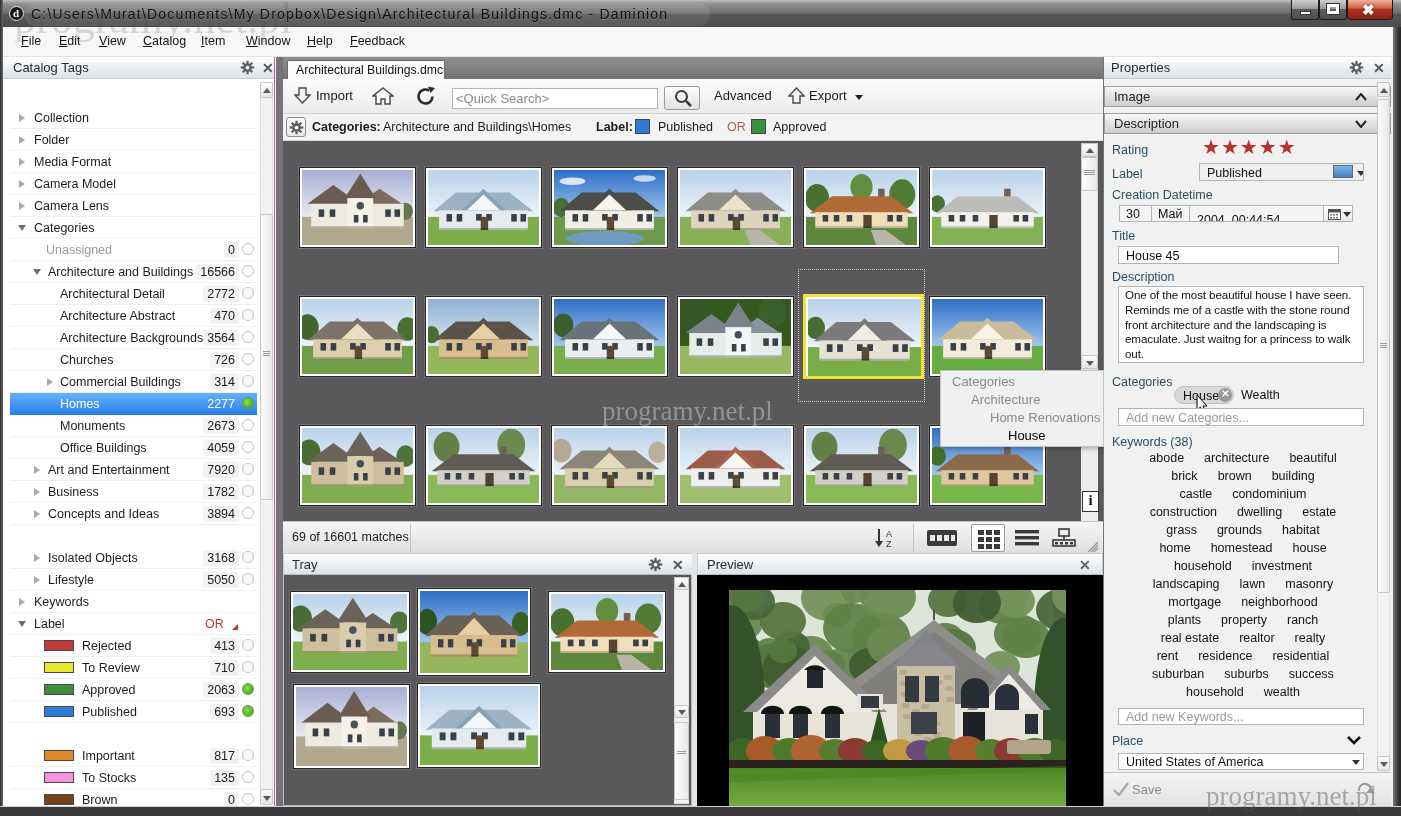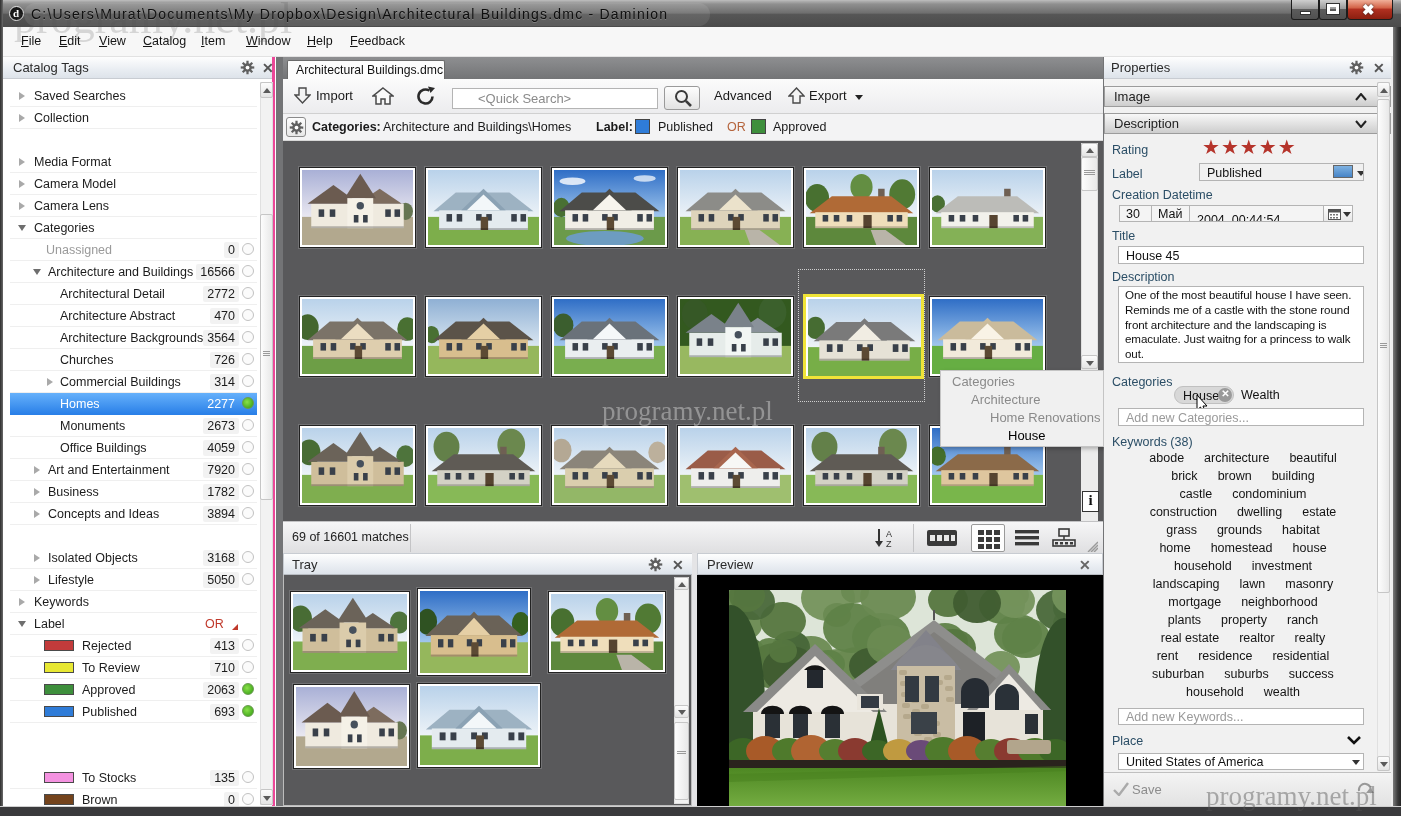--- a/index.html
+++ b/index.html
@@ -16,21 +16,21 @@
 #btnclose{left:1347px;width:46px;border-radius:0 0 4px 4px;background:linear-gradient(#f0b09a 0,#d4654a 40%,#b03020 50%,#8c1f10 100%)}
 #menubar{left:3px;top:27px;width:1395px;height:30px;background:#f7f7f7;border-bottom:1px solid #e2e2e2}
 .mi{position:absolute;top:7px;font-size:12.5px;color:#141414}
 .mi u{text-decoration:underline}
 
 .phead{height:22px;background:linear-gradient(#fefefe,#e9edf2 60%,#dde3ea);border-bottom:1px solid #c8ccd2;
  font-size:13px;color:#2a2a2a}
 .phead .t{position:absolute;left:10px;top:3px}
 .phx{position:absolute;top:3px;font-size:14px;color:#555;font-weight:bold}
 
-#lpanel{left:3px;top:57px;width:272px;height:749px;background:#fff;border-right:3px solid #ec4899}
+#lpanel{left:3px;top:57px;width:272px;height:749px;background:#fff;border-right:1px solid #ec4899}
 .trow{position:absolute;left:7px;width:247px;height:22px;line-height:22px;font-size:12.5px;color:#1c1c1c;border-bottom:1px solid #efefef;white-space:nowrap}
 .trow .cnt{position:absolute;right:18px;top:3px;height:16px;line-height:16px;background:rgba(0,0,0,0.05);padding:0 4px;border-radius:2px;font-size:12.5px;color:#1c1c1c}
 .trow .cir{position:absolute;left:232px;top:4px;width:12px;height:12px;border-radius:50%;border:1px solid #c2c2c2;background:#fbfbfb}
 .trow .cir.g{background:radial-gradient(circle at 4px 4px,#8ae04a,#2f9a10);border-color:#6a9a50}
 .tri{position:absolute;top:7px;width:0;height:0}
 .tri.r{border-left:6px solid #a9a9a9;border-top:4px solid transparent;border-bottom:4px solid transparent}
 .tri.d{top:8px;border-top:6px solid #6e6e6e;border-left:4px solid transparent;border-right:4px solid transparent}
 .sel{background:linear-gradient(#66b1fb,#2a80e8);color:#fff;border-bottom:1px solid #2a80e8}
 .sel .cnt{background:transparent;color:#fff}
 .sw{position:absolute;left:34px;top:5px;width:30px;height:11px;border:1px solid #4a4a4a}
@@ -138,27 +138,27 @@
             <line x1="8" y1="8" x2="0.80" y2="8.00"></line>
             <line x1="8" y1="8" x2="2.91" y2="2.91"></line>
             <line x1="8" y1="8" x2="8.00" y2="0.80"></line>
             <line x1="8" y1="8" x2="13.09" y2="2.91"></line>
           </g>
           <circle cx="8" cy="8" r="4.6" fill="#5f5f5f"></circle>
           <circle cx="8" cy="8" r="2" fill="#fff"></circle>
         </svg></span>
       <span class="phx" style="left:259px">✕</span>
     </div>
-<div class="trow" style="top:27.5px">
-      <i class="tri r" style="left:9px"></i>
-      <span style="position:absolute;left:24px">Saved Searches</span>
-    </div>
 <div class="trow" style="top:49.5px">
       <i class="tri r" style="left:9px"></i>
       <span style="position:absolute;left:24px">Collection</span>
+    </div>
+<div class="trow" style="top:71.5px">
+      <i class="tri r" style="left:9px"></i>
+      <span style="position:absolute;left:24px">Folder</span>
     </div>
 <div class="trow" style="top:93.5px">
       <i class="tri r" style="left:9px"></i>
       <span style="position:absolute;left:24px">Media Format</span>
     </div>
 <div class="trow" style="top:115.5px">
       <i class="tri r" style="left:9px"></i>
       <span style="position:absolute;left:24px">Camera Model</span>
     </div>
 <div class="trow" style="top:137.5px">
@@ -277,20 +277,26 @@
       <span class="sw" style="background:#3e8f3c"></span>
       <span style="position:absolute;left:72px">Approved</span>
       <span class="cnt">2063</span>
       <span class="cir g"></span>
     </div>
 <div class="trow" style="top:643.5px">
       <span class="sw" style="background:#2f7cd8"></span>
       <span style="position:absolute;left:72px">Published</span>
       <span class="cnt">693</span>
       <span class="cir g"></span>
+    </div>
+<div class="trow" style="top:687.5px">
+      <span class="sw" style="background:#e0892b"></span>
+      <span style="position:absolute;left:72px">Important</span>
+      <span class="cnt">817</span>
+      <span class="cir"></span>
     </div>
 <div class="trow" style="top:709.5px">
       <span class="sw" style="background:#f492e0"></span>
       <span style="position:absolute;left:72px">To Stocks</span>
       <span class="cnt">135</span>
       <span class="cir"></span>
     </div>
 <div class="trow" style="top:731.5px">
       <span class="sw" style="background:#74431c"></span>
       <span style="position:absolute;left:72px">Brown</span>
@@ -322,21 +328,21 @@
         <path d="M5 1 h7 v7 h4 l-7.5 8 L1 8 h4 z" fill="#f4f4f4" stroke="#4a4a4a" stroke-width="1.4"></path>
       </svg></span>
     <span style="position:absolute;left:33px;top:9px">Import</span>
     <span style="position:absolute;left:89px;top:8px"><svg width="22" height="18" viewBox="0 0 22 18">
         <path d="M11 1 L21 9 h-3 v8 h-5 v-5 h-4 v5 H4 V9 H1 z" fill="#fafafa" stroke="#4a4a4a" stroke-width="1.5"></path>
       </svg></span>
     <span style="position:absolute;left:132px;top:7px"><svg width="21" height="21" viewBox="0 0 21 21">
         <path d="M17.5 10.5 a7 7 0 1 1 -3.2-5.9" fill="none" stroke="#2b2b2b" stroke-width="2.6"></path>
         <polygon points="13,0.5 20,2 15.5,7" fill="#2b2b2b"></polygon>
       </svg></span>
-    <input class="inp" style="left: 169px; top: 9px; width: 206px; height: 21px; padding-left: 25px; color: rgb(138, 138, 138); font-size: 13px;" value="&lt;Quick Search&gt;" readonly="">
+    <input class="inp" style="left: 169px; top: 9px; width: 206px; height: 21px; padding-left: 3px; color: rgb(138, 138, 138); font-size: 13px;" value="&lt;Quick Search&gt;" readonly="">
     <span style="position:absolute;left:381px;top:7px;width:36px;height:24px;background:linear-gradient(#fdfdfd,#e2e2e2);border:1px solid #9a9a9a;border-radius:3px">
       <span style="position:absolute;left:8px;top:1px"><svg width="20" height="20" viewBox="0 0 20 20">
           <circle cx="8.5" cy="8.5" r="5.5" fill="none" stroke="#3a3a3a" stroke-width="2"></circle>
           <line x1="12.8" y1="12.8" x2="18" y2="18" stroke="#3a3a3a" stroke-width="2.6"></line>
         </svg></span>
     </span>
     <span style="position:absolute;left:431px;top:9px">Advanced</span>
     <span style="position:absolute;left:505px;top:8px"><svg width="17" height="18" viewBox="0 0 17 18">
         <path d="M8.5 1 L16 9 h-4 v7 H5 V9 H1 z" fill="#f4f4f4" stroke="#4a4a4a" stroke-width="1.4"></path>
       </svg></span>
@@ -1120,21 +1126,21 @@
           <rect x="5" y="6" width="2" height="1.5"></rect>
           <rect x="8" y="6" width="2" height="1.5"></rect>
           <rect x="2" y="9" width="2" height="1.5"></rect>
           <rect x="5" y="9" width="2" height="1.5"></rect>
           <rect x="8" y="9" width="2" height="1.5"></rect>
         </g>
       </svg>
       <span class="caret" style="left:19px;top:6px;border-top-color:#333"></span>
     </div>
 <div class="flabel" style="top:172px">Title</div>
-<div class="inp" style="left:14px;top:189px;width:246px;height:18px">
+<div class="inp" style="left:14px;top:189px;width:221px;height:18px">
       <span style="position:absolute;left:7px;top:1px">House 45</span>
     </div>
 <div class="flabel" style="top:213px">Description</div>
 <div class="inp" style="left:14px;top:229px;width:246px;height:77px;line-height:14.8px;padding:1px 0 0 6px;white-space:nowrap;font-size:11.6px;letter-spacing:-0.1px">One of the most beautiful house I have seen.<br>Reminds me of a castle with the stone round<br>front architecture and the landscaping is<br>emaculate. Just waitng for a princess to walk<br>out.</div>
 <div class="flabel" style="top:318px">Categories</div>
 <div style="position:absolute;left:70px;top:329px;width:60px;height:18px;background:#d8d8d8;border:1px solid #c0c0c0;border-radius:9px">
       <span style="position:absolute;left:8px;top:2px;font-size:12.5px;color:#111">House</span>
     </div>
 <div style="position:absolute;left:114px;top:331px;width:14px;height:14px;border-radius:50%;background:#9a9a9a">
       <span style="position:absolute;left:3.2px;top:0.2px;color:#fff;font-size:10px;font-weight:bold">✕</span>

